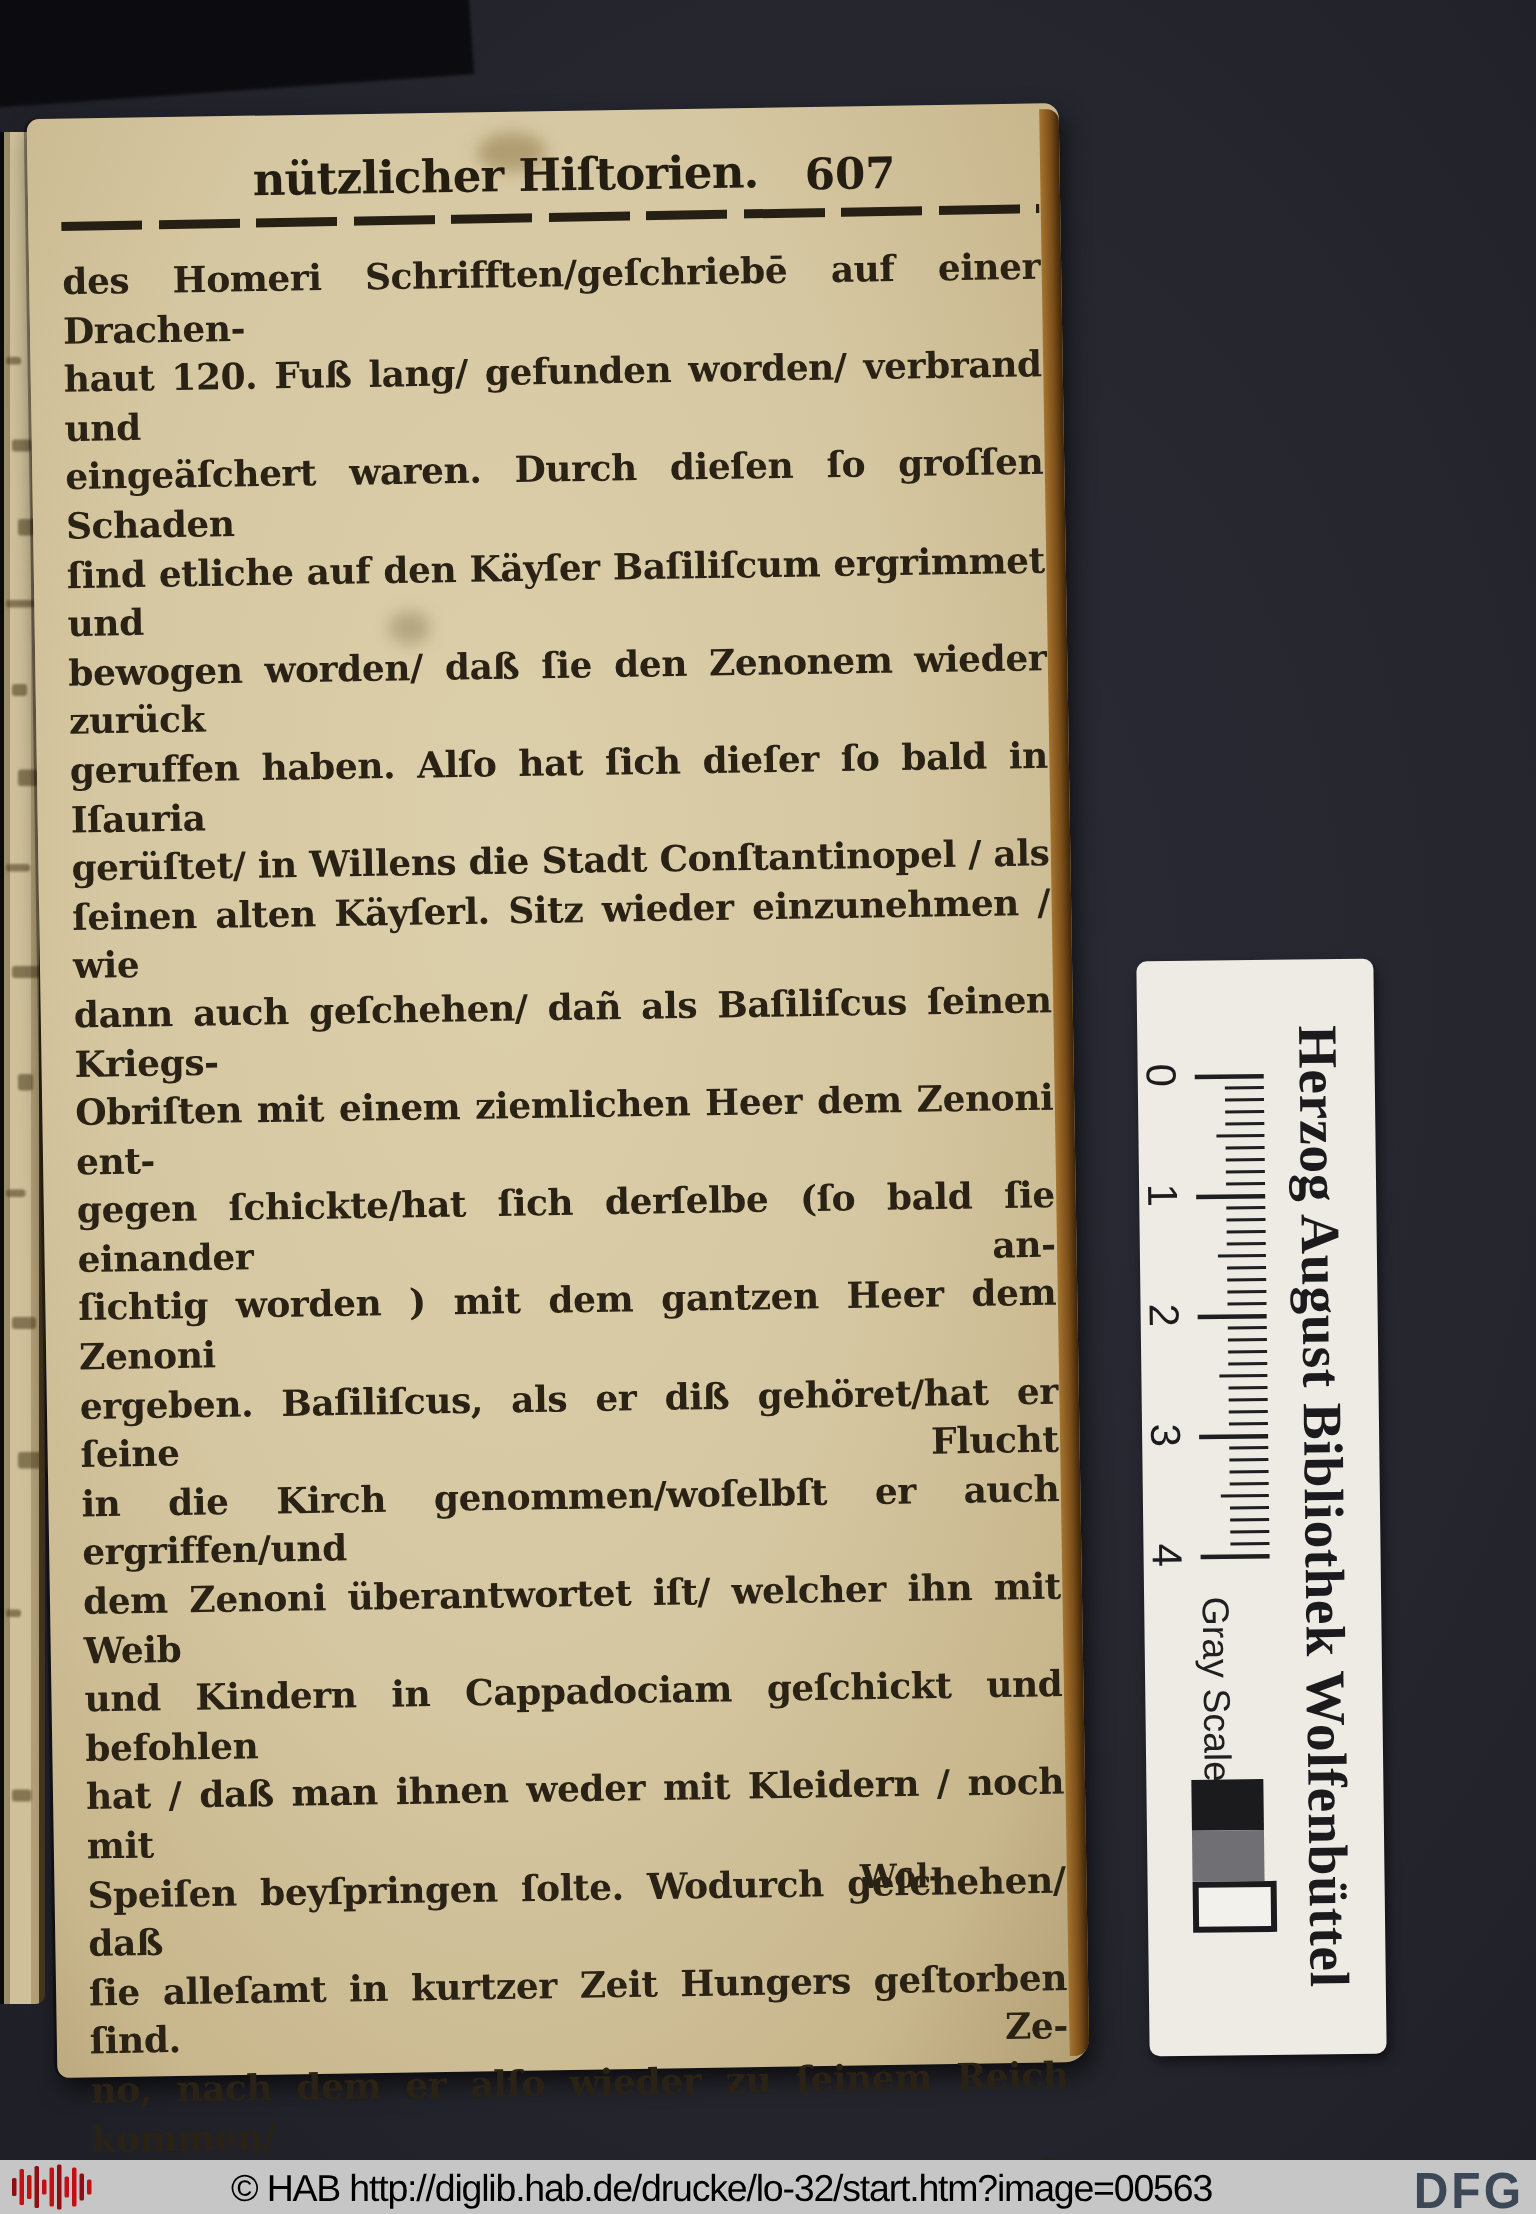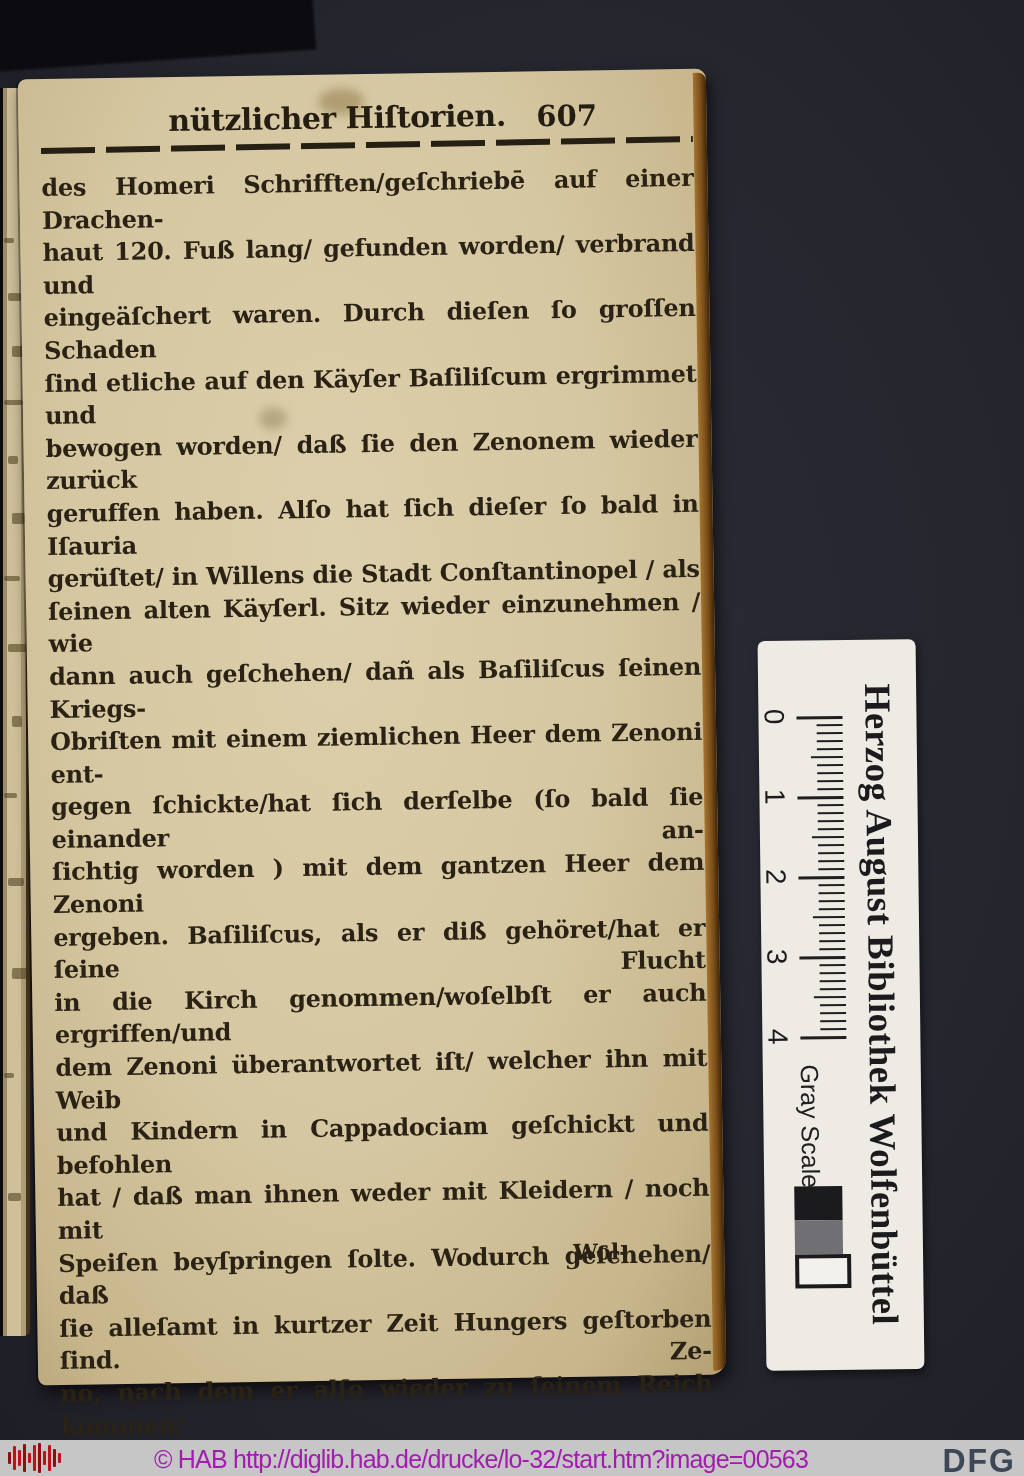--- a/index.html
+++ b/index.html
@@ -106,21 +106,21 @@
     position:absolute;left:0;top:1440px;width:1024px;height:36px;
     background:#c6c6c6;
   }
   .hab-logo{
     position:absolute;left:8px;top:3px;width:56px;height:30px;
     display:flex;align-items:center;gap:2px;
   }
   .hab-bar{width:3px;border-radius:1px;}
   .attribution{
     position:absolute;left:154px;top:5px;
-    font-family:"Liberation Sans",sans-serif;font-size:25px;color:#a21caf;
+    font-family:"Liberation Sans",sans-serif;font-size:25px;color:#000000;
     letter-spacing:-0.8px;
   }
   .dfg{
     position:absolute;right:8px;top:1px;
     font-family:"Liberation Sans",sans-serif;font-weight:800;font-size:32px;
     color:#3d4856;letter-spacing:2px;transform:scaleY(1.06);transform-origin:top right;
   }
 </style>
 </head>
 <body>

